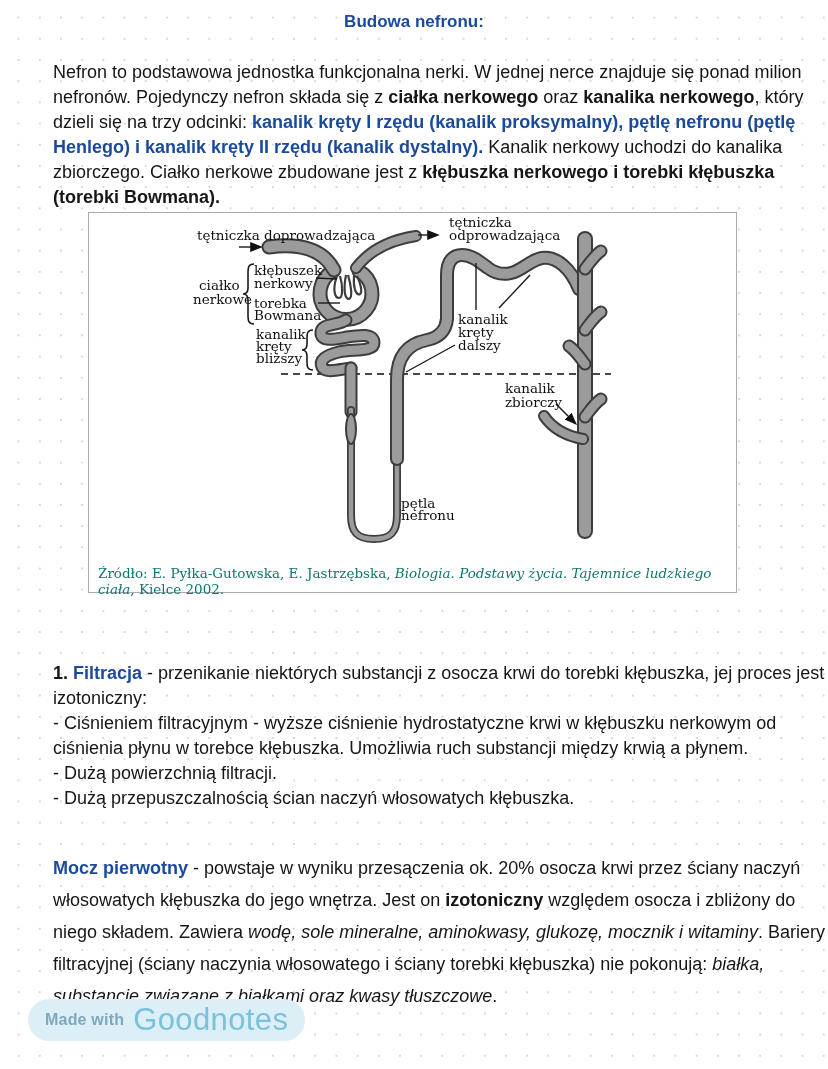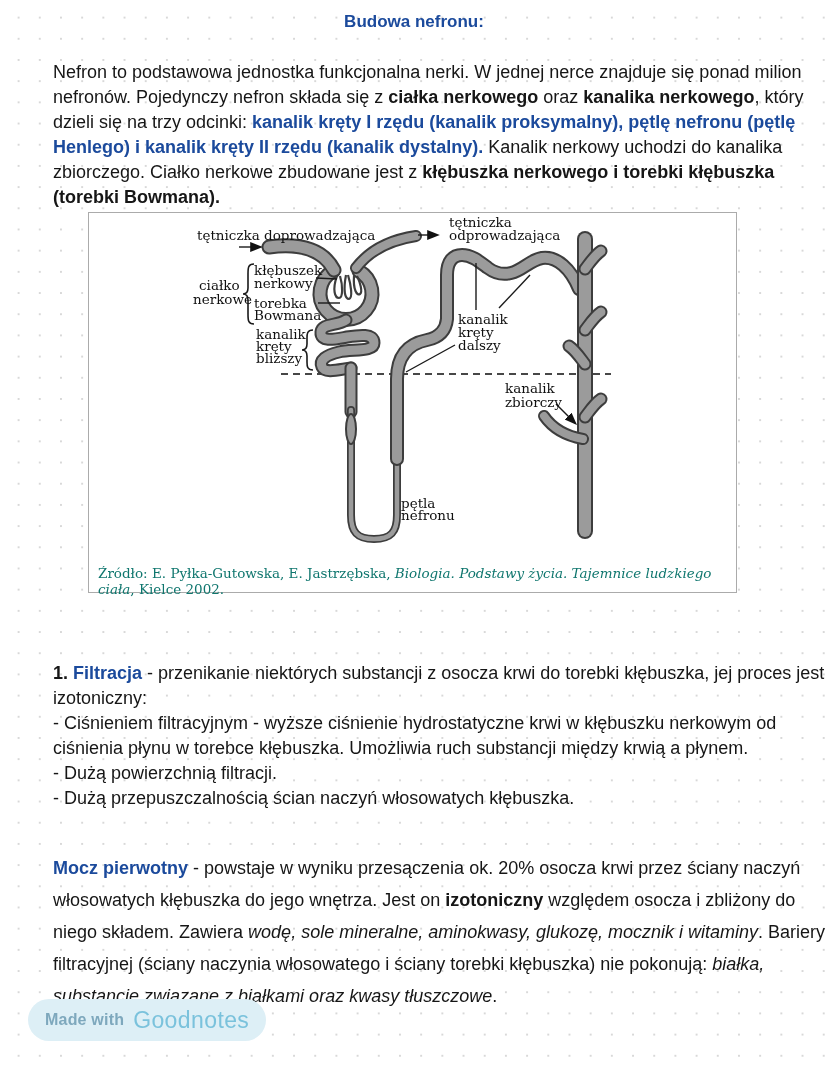--- a/index.html
+++ b/index.html
@@ -50,21 +50,21 @@
   .brace{fill:none;stroke:#1a1a1a;stroke-width:1.6}
   .petal{fill:none;stroke:var(--c-tube-outline);stroke-width:2.2}
   .dash{fill:none;stroke:#474747;stroke-width:2;stroke-dasharray:7 5}
   .dlabel{font-family:"DejaVu Serif", serif;font-size:13.5px;fill:var(--c-diagram-text)}
   .badge{
     position:absolute;left:28px;top:999px;height:42px;border-radius:21px;
     background:var(--c-badge-bg);display:flex;align-items:center;gap:9px;
     padding:8px 17px;
   }
   .badge .mw{font-size:16px;font-weight:bold;color:var(--c-badge-made-with);letter-spacing:.2px}
-  .badge .brand{font-size:23px;color:var(--c-badge-brand);letter-spacing:.4px}
+  .badge .brand{font-size:31px;color:var(--c-badge-brand);letter-spacing:.4px}
 </style>
 </head>
 <body>
 
 <div class="page">
 
   <div class="sec-title" id="title-budowa">Budowa nefronu:</div>
 
   <div class="para" id="intro-paragraph"><span>Nefron to podstawowa jednostka funkcjonalna nerki. W jednej nerce znajduje się ponad milion nefronów. Pojedynczy nefron składa się z </span><span class="b">ciałka nerkowego</span><span> oraz </span><span class="b">kanalika nerkowego</span><span>, który dzieli się na trzy odcinki: </span><span class="b accent">kanalik kręty I rzędu (kanalik proksymalny), pętlę nefronu (pętlę Henlego) i kanalik kręty II rzędu (kanalik dystalny).</span><span> Kanalik nerkowy uchodzi do kanalika zbiorczego. Ciałko nerkowe zbudowane jest z </span><span class="b">kłębuszka nerkowego i torebki kłębuszka (torebki Bowmana).</span></div>
 

